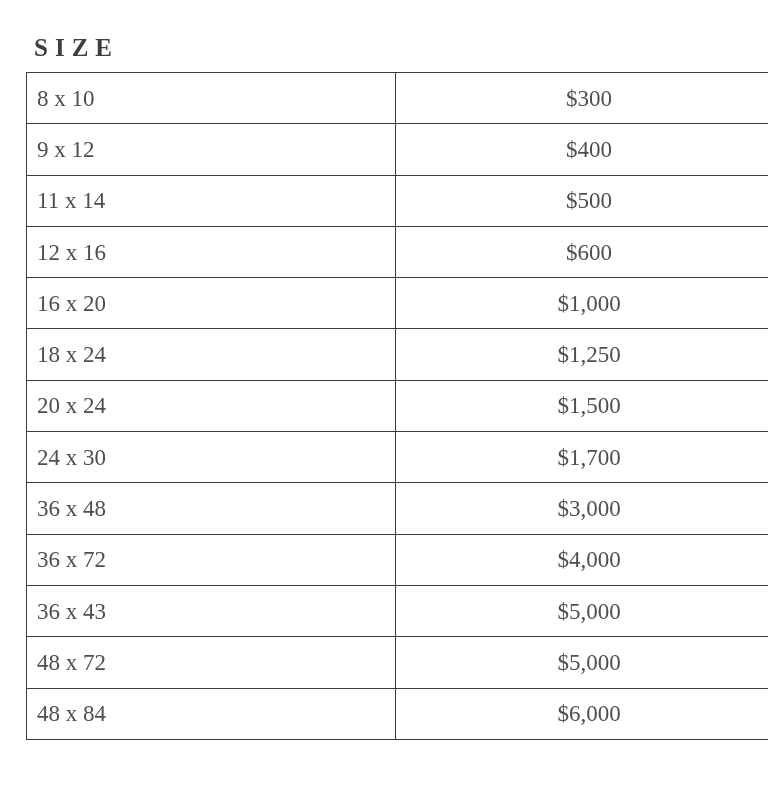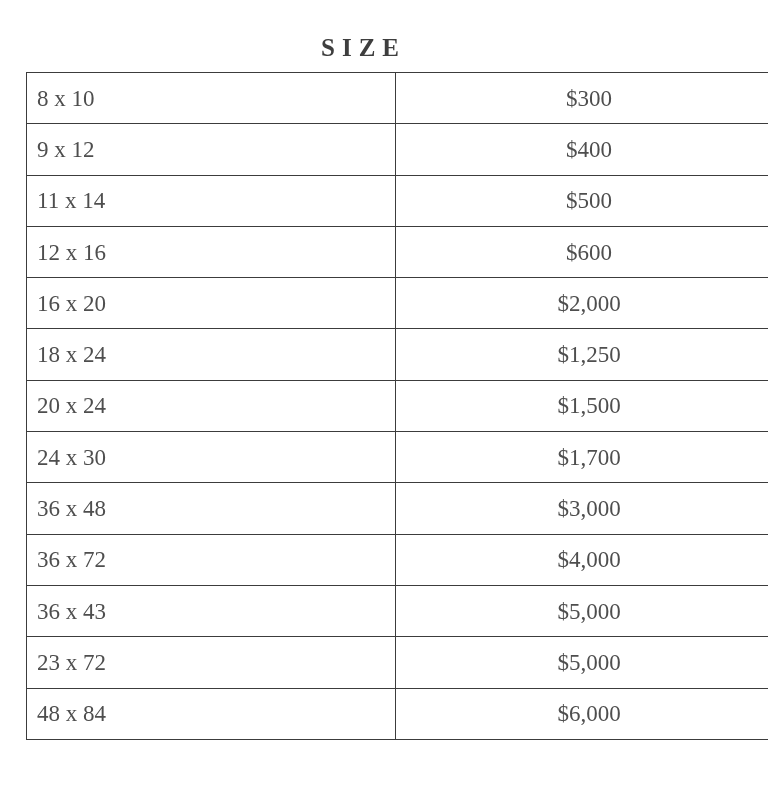--- a/index.html
+++ b/index.html
@@ -30,21 +30,20 @@
   .heading {
     font-family: "Liberation Serif", serif;
     font-size: 25px;
     letter-spacing: 7px;
     font-weight: 700;
     color: #3e3e3e;
     text-transform: uppercase;
   }
   .heading-size {
     width: 372px;
-    text-align: right;
   }
   .heading-price {
     flex: 1;
   }
   .price-table {
     border-collapse: collapse;
     width: 716px;
     table-layout: fixed;
     margin-top: 10px;
   }
@@ -111,21 +110,21 @@
           </td>
         <td class="col-price">
             <span class="cell-text">$600</span>
           </td>
       </tr>
       <tr>
         <td class="col-size">
             <span class="cell-text">16 x 20</span>
           </td>
         <td class="col-price">
-            <span class="cell-text">$2,000</span>
+            <span class="cell-text">$1,000</span>
           </td>
       </tr>
       <tr>
         <td class="col-size">
             <span class="cell-text">18 x 24</span>
           </td>
         <td class="col-price">
             <span class="cell-text">$1,250</span>
           </td>
       </tr>
@@ -164,21 +163,21 @@
       <tr>
         <td class="col-size">
             <span class="cell-text">36 x 43</span>
           </td>
         <td class="col-price">
             <span class="cell-text">$5,000</span>
           </td>
       </tr>
       <tr>
         <td class="col-size">
-            <span class="cell-text">23 x 72</span>
+            <span class="cell-text">48 x 72</span>
           </td>
         <td class="col-price">
             <span class="cell-text">$5,000</span>
           </td>
       </tr>
       <tr>
         <td class="col-size">
             <span class="cell-text">48 x 84</span>
           </td>
         <td class="col-price">

